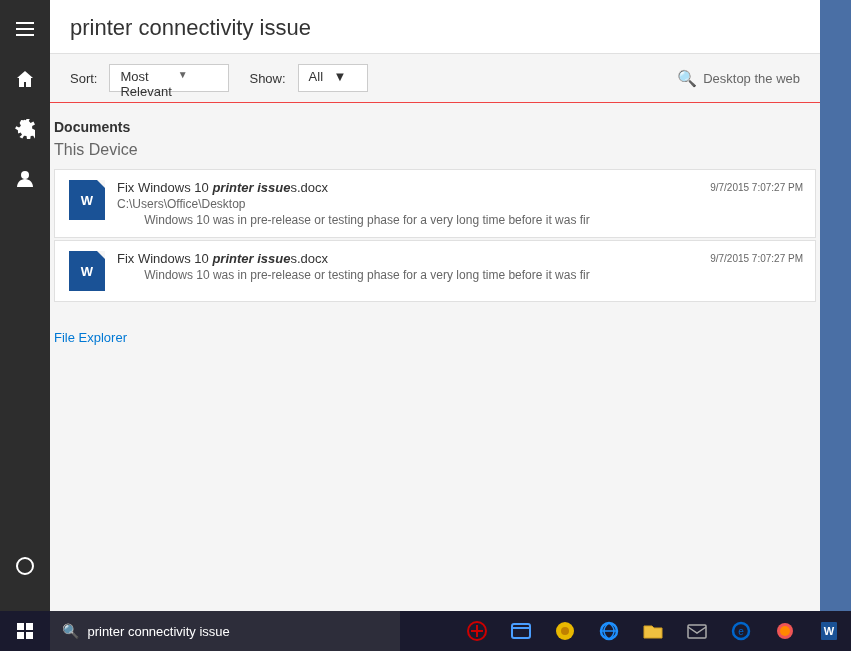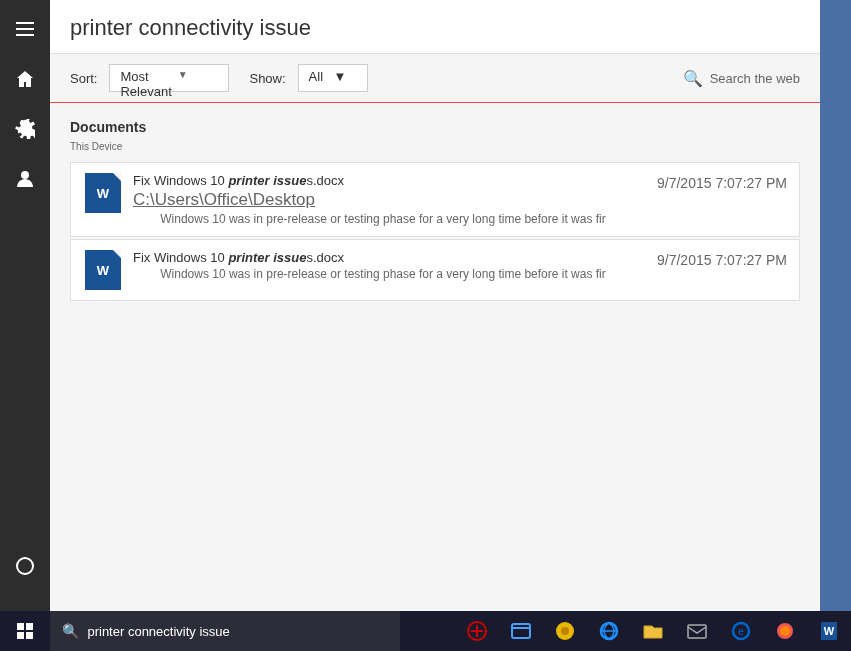--- a/index.html
+++ b/index.html
@@ -144,31 +144,31 @@
     .search-web-icon {
       font-size: 16px;
       color: #666;
     }
 
     
     .content {
       flex: 1;
       background: #f5f5f5;
       overflow-y: auto;
-      padding: 16px 20px;
+      padding: 16px 4px;
     }
 
     .section-title {
       font-size: 14px;
       font-weight: 600;
       color: #333;
       margin-bottom: 6px;
     }
     .section-subtitle {
-      font-size: 10px;
+      font-size: 16px;
       color: #666;
       margin-bottom: 10px;
     }
 
     
     .result-item {
       background: white;
       border: 1px solid #e0e0e0;
       margin-bottom: 2px;
       padding: 10px 12px;
@@ -215,36 +215,35 @@
     .result-name {
       font-size: 13px;
       color: #333;
       margin-bottom: 2px;
     }
     .result-name strong {
       font-weight: 700;
       font-style: italic;
     }
     .result-path {
-      font-size: 17px;
+      font-size: 12px;
       color: #666;
       margin-bottom: 2px;
-      text-decoration: underline;
     }
     .result-preview {
       font-size: 12px;
       color: #666;
       white-space: nowrap;
       overflow: hidden;
       text-overflow: ellipsis;
       max-width: 500px;
       text-align: center;
     }
     .result-date {
-      font-size: 14px;
+      font-size: 10px;
       color: #666;
       margin-left: 23px;
       white-space: nowrap;
       align-self: flex-start;
       padding-top: 2px;
     }
 
     
     .other-places {
       margin-top: 24px;
@@ -370,21 +369,21 @@
       <span>Most Relevant</span>
       <span class="chevron">▼</span>
     </div>
     <span class="toolbar-show-label">Show:</span>
     <div class="toolbar-dropdown-small">
       <span>All</span>
       <span class="chevron">▼</span>
     </div>
     <div class="search-web-btn">
       <span class="search-web-icon">🔍</span>
-      <span>Search the web</span>
+      <span>Desktop the web</span>
     </div>
   </div>
 
   <div class="content">
 
     <div class="section-title">Documents</div>
     <div class="section-subtitle">This Device</div>
 
     <div class="result-item">
       <div class="result-icon">
@@ -407,20 +406,21 @@
       <div class="result-text">
         <div class="result-name">
           <span>Fix Windows 10 </span><strong>printer issue</strong><span>s.docx</span>
         </div>
         <div class="result-preview">Windows 10 was in pre-release or testing phase for a very long time before it was fir</div>
       </div>
       <div class="result-date">9/7/2015 7:07:27 PM</div>
     </div>
 
     <div class="other-places">
+      <a class="other-place-link">File Explorer</a>
     </div>
   </div>
 </div>
 
 <div class="taskbar">
   <div class="taskbar-start">
     <div class="start-icon">
       <div class="start-square"></div>
       <div class="start-square"></div>
       <div class="start-square"></div>

